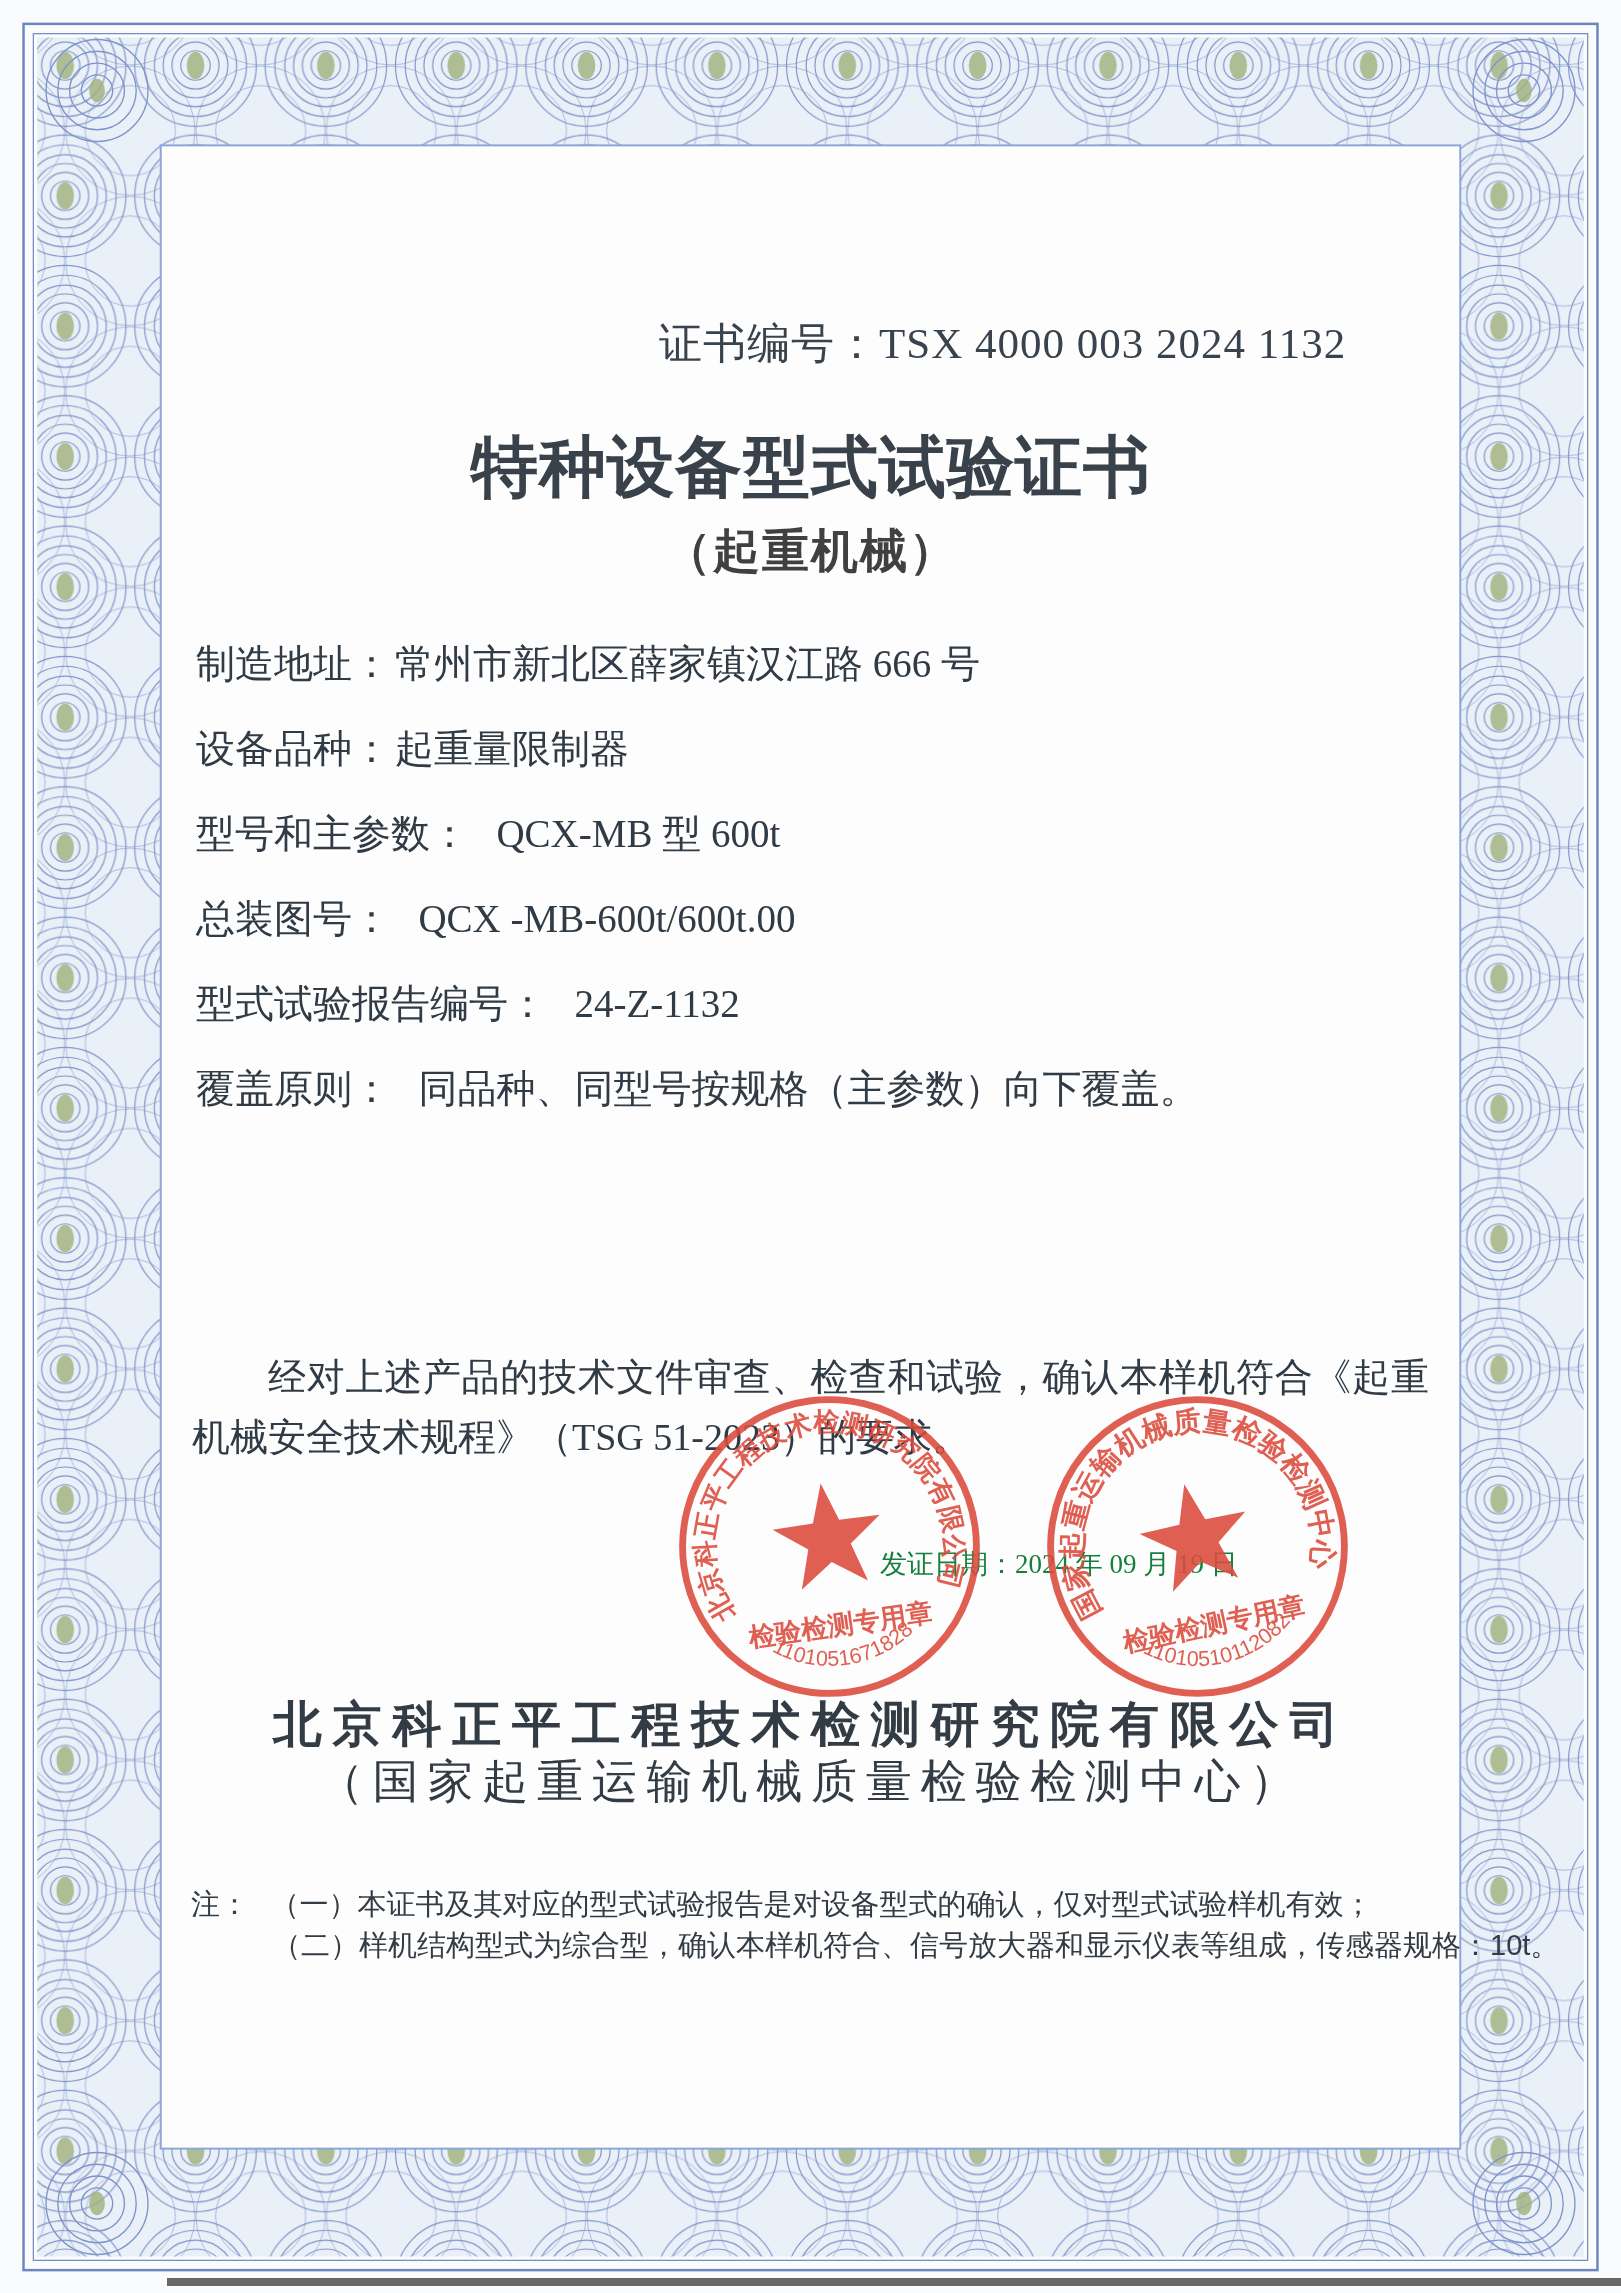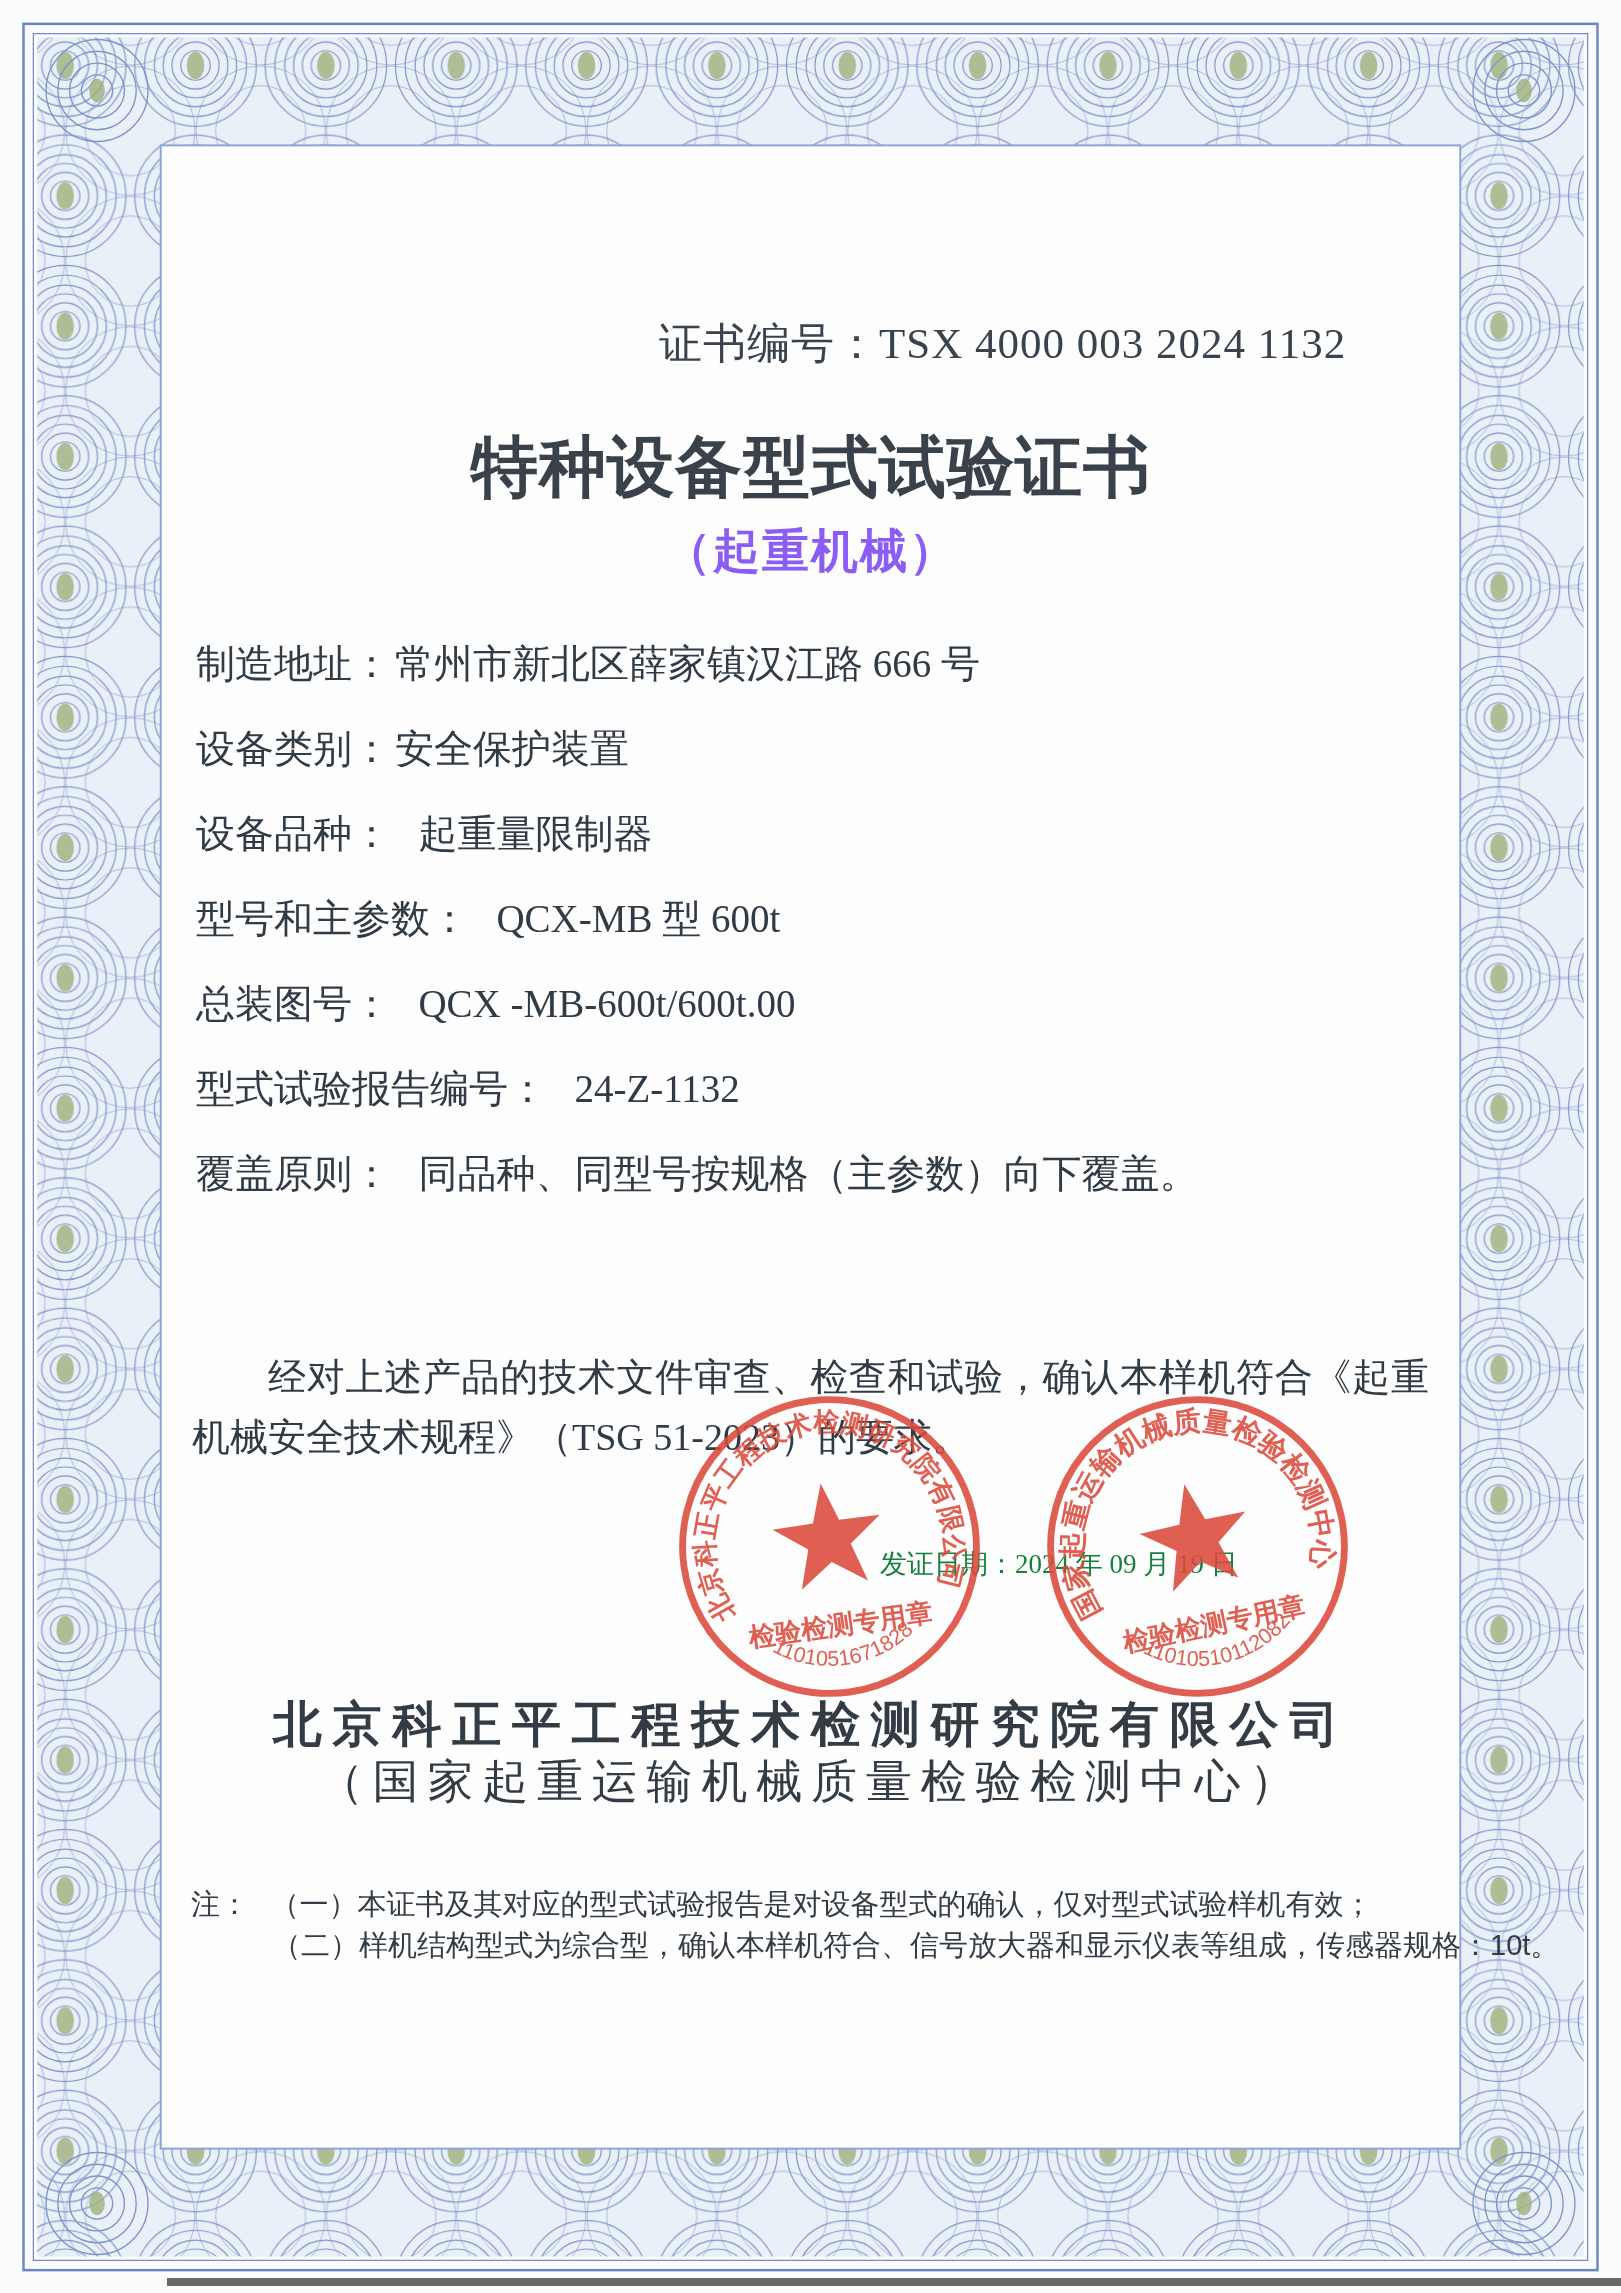--- a/index.html
+++ b/index.html
@@ -11,21 +11,21 @@
   #page svg.bg{position:absolute;left:0;top:0;}
   .layer{position:absolute;left:0;top:0;width:1621px;height:2012px;}
 
   .cert-no{position:absolute;left:659px;top:321px;font-size:43px;line-height:45px;
     letter-spacing:1px;color:#39434d;white-space:nowrap;}
   .title{position:absolute;left:161px;top:429px;width:1300px;margin:0;text-align:center;
     font-family:"Liberation Sans", sans-serif;font-weight:bold;font-size:67px;line-height:76px;
     color:#39424a;letter-spacing:1px;}
   .subtitle{position:absolute;left:161px;top:518px;width:1300px;margin:0;text-align:center;
     font-family:"Liberation Sans", sans-serif;font-weight:bold;font-size:47px;line-height:65px;
-    color:#8b5cf6;letter-spacing:2px;}
+    color:#404040;letter-spacing:2px;}
 
   .fields{position:absolute;left:196px;top:621px;width:1225px;}
   .field-row{height:85px;line-height:85px;font-size:39px;color:#303b45;white-space:nowrap;}
   .field-row .fvalue{margin-left:3.9px;}
   .field-row:nth-child(n+3) .fvalue{margin-left:27.4px;}
 
   .statement{position:absolute;left:192px;top:1347px;width:1237px;margin:0;
     font-size:38px;line-height:60px;text-align:justify;text-indent:76px;color:#303b45;}
 
   .date-line{position:absolute;left:880px;top:1541px;font-size:27px;line-height:47px;
@@ -130,23 +130,20 @@
     </div>
 
     <h1 class="title">特种设备型式试验证书</h1>
     <h2 class="subtitle">（起重机械）</h2>
 
     <div class="fields">
       <div class="field-row">
         <span class="flabel">制造地址：</span><span class="fvalue">常州市新北区薛家镇汉江路 666 号</span>
       </div>
       <div class="field-row">
-        <span class="flabel">设备类别：</span><span class="fvalue">安全保护装置</span>
-      </div>
-      <div class="field-row">
         <span class="flabel">设备品种：</span><span class="fvalue">起重量限制器</span>
       </div>
       <div class="field-row">
         <span class="flabel">型号和主参数：</span><span class="fvalue">QCX-MB 型 600t</span>
       </div>
       <div class="field-row">
         <span class="flabel">总装图号：</span><span class="fvalue">QCX -MB-600t/600t.00</span>
       </div>
       <div class="field-row">
         <span class="flabel">型式试验报告编号：</span><span class="fvalue">24-Z-1132</span>

